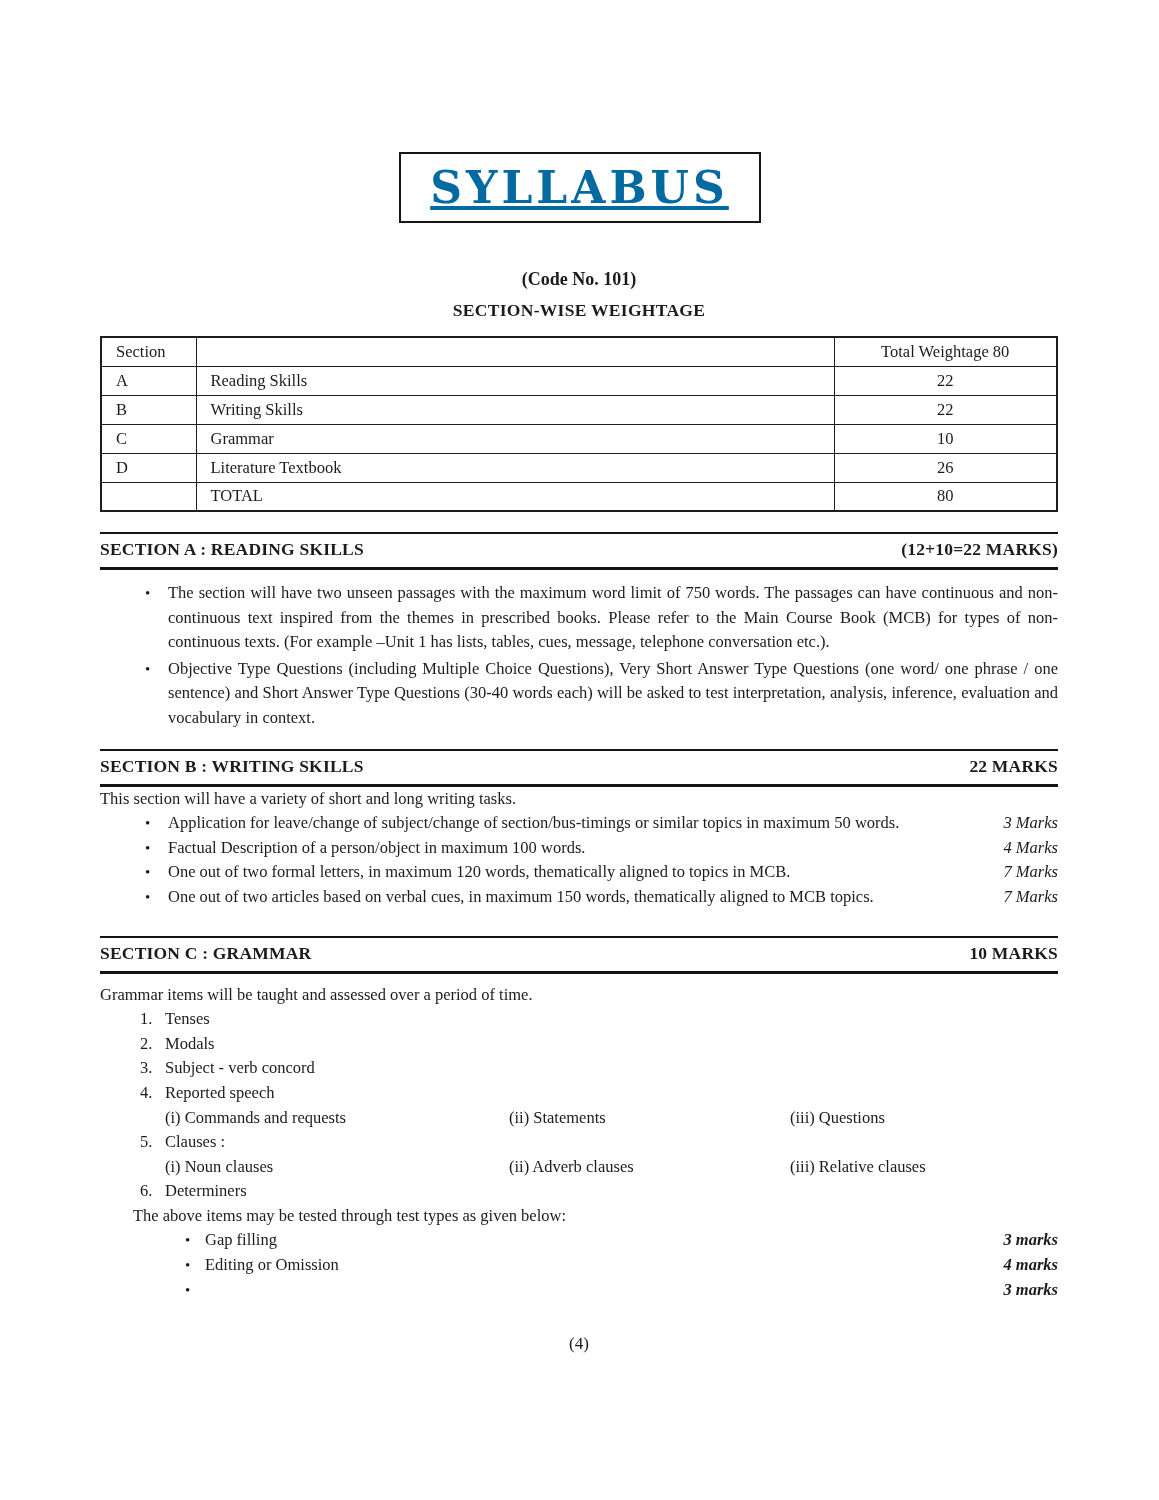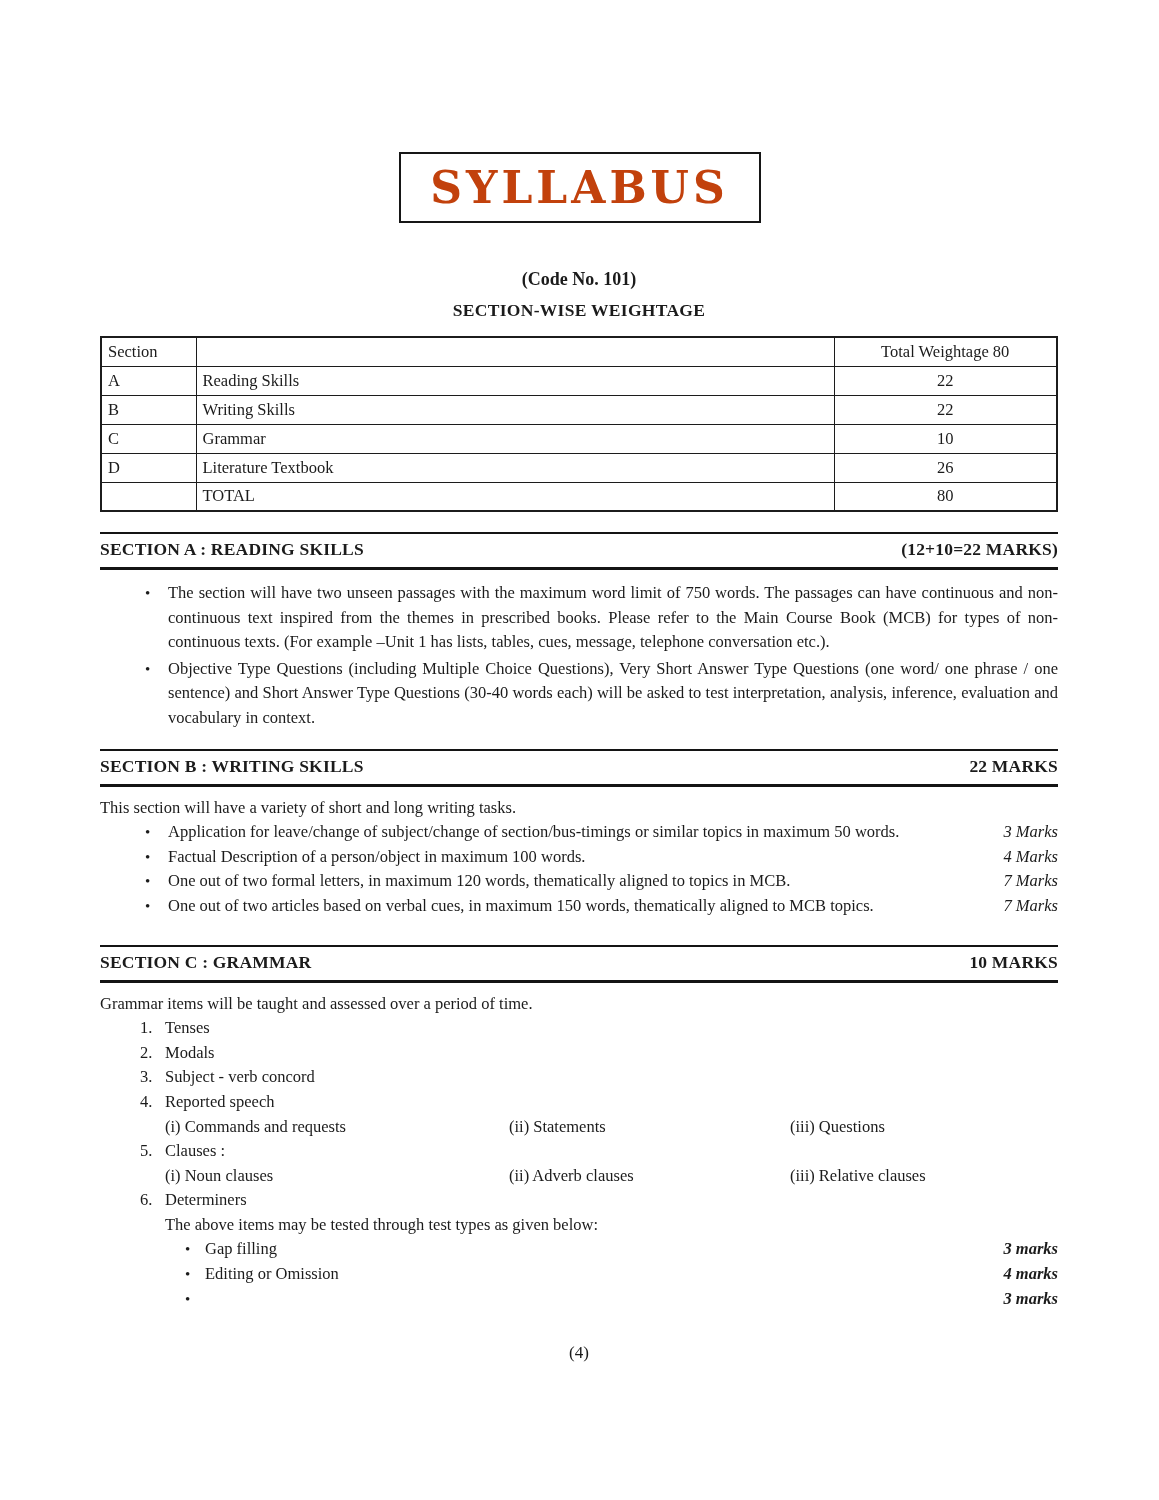--- a/index.html
+++ b/index.html
@@ -24,21 +24,22 @@
     border: 2.5px solid #161616;
     display: flex;
     align-items: center;
     justify-content: center;
   }
   .title-box span {
     font-family: "DejaVu Serif", "Liberation Serif", serif;
     font-weight: bold;
     font-size: 44px;
     letter-spacing: 4px;
-    color: #c2410c;
+    color: #0369a1;
+    text-decoration: underline;
   }
 
   .code-line {
     text-align: center;
     font-weight: bold;
     font-size: 18px;
     margin-top: 46px;
   }
   .subtitle-line {
     text-align: center;
@@ -51,21 +52,21 @@
   
   table.weightage {
     width: 100%;
     margin-top: 15px;
     border-collapse: collapse;
     font-size: 16.5px;
   }
   table.weightage td {
     border: 1.5px solid #1c1c1c;
     height: 29px;
-    padding: 1px 6px;
+    padding: 1px 14px;
   }
   table.weightage { border: 2px solid #1c1c1c; }
   td.col-section { width: 95px; text-align: left; padding-left: 18px; }
   td.col-name    { padding-left: 14px; }
   td.col-weight  { width: 223px; text-align: center; }
 
   
   .sec-heading {
     display: flex;
     justify-content: space-between;
@@ -92,36 +93,36 @@
     font-size: 15px;
   }
   .bul-row .bul-text {
     flex: 1 1 auto;
     text-align: justify;
   }
   .sec-a-b1 { margin-top: 11px; }
   .sec-a-b2 { margin-top: 2px; }
 
   
-  .sec-b-intro { margin-top: 9px; }
+  .sec-b-intro { }
   .marks-item { margin-top: 0; }
   .marks-item .bul-text { text-align: justify; }
   .marks { float: right; white-space: nowrap; padding-left: 18px; font-style: italic; }
   .marks-bold { font-weight: bold; }
 
   
   .sec-c-intro { margin-top: 9px; }
   .num-row { display: flex; margin-left: 40px; }
   .num-row .num { width: 25px; flex: 0 0 auto; }
   .sub-grid {
     display: grid;
     grid-template-columns: 344px 281px auto;
     margin-left: 65px;
   }
-  .note-line { margin-left: 65px; }
+  .note-line { margin-left: 33px; }
   .test-row { display: flex; }
   .test-row .bullet {
     width: 20px;
     margin-left: 85px;
     flex: 0 0 auto;
     font-size: 15px;
   }
   .test-row .bul-text { flex: 1 1 auto; }
 
   

